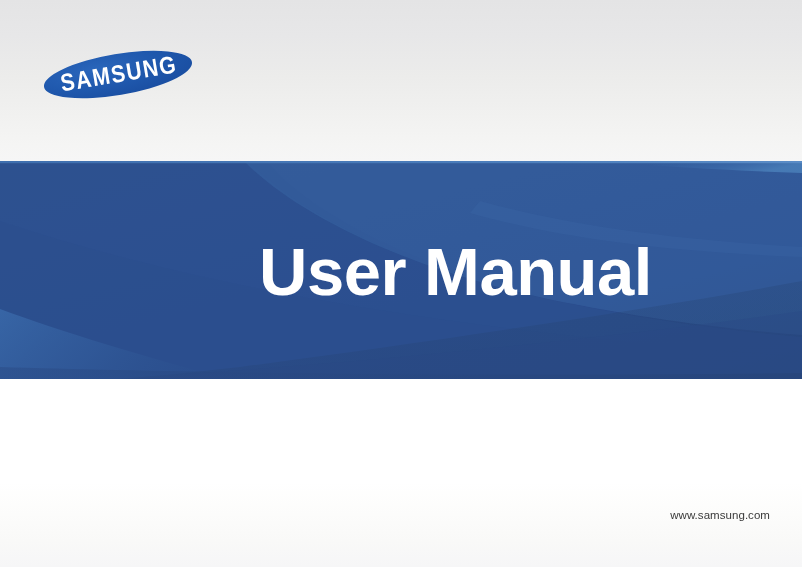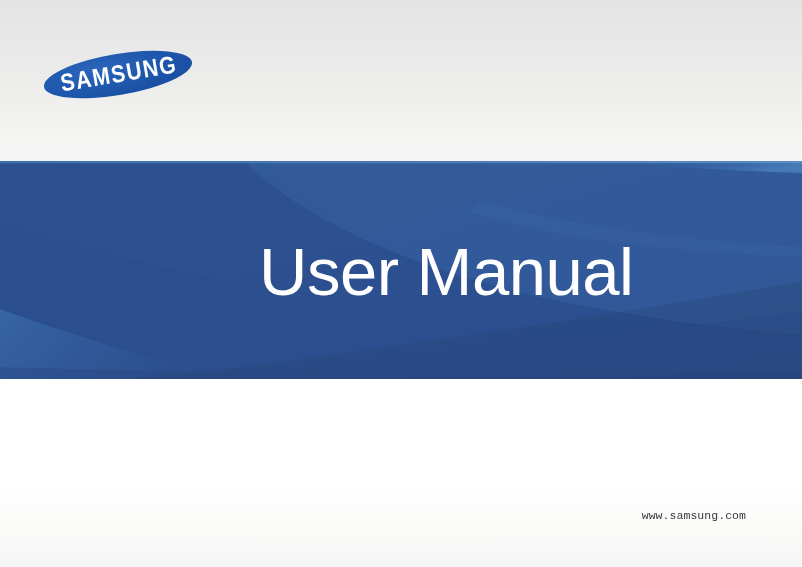--- a/index.html
+++ b/index.html
@@ -105,21 +105,21 @@
     height: 218px;
     display: flex;
     align-items: center;
     justify-content: flex-start;
   }
   .banner-title .title-text {
     margin-left: 259px;
     margin-top: 3px;
     color: #ffffff;
     font-family: "Liberation Sans", "DejaVu Sans", sans-serif;
-    font-weight: 400;
+    font-weight: 700;
     font-size: 67px;
     line-height: 1;
     letter-spacing: -0.5px;
     white-space: nowrap;
   }
 
   
   .footer-area {
     position: absolute;
     left: 0;
@@ -128,24 +128,24 @@
     height: 188px;
     background: linear-gradient(to bottom,
         #ffffff 0%,
         #ffffff 55%,
         #fcfcfb 72%,
         #f9f9f8 86%,
         #f6f6f7 100%);
   }
   .footer-url {
     position: absolute;
-    right: 56px;
+    right: 32px;
     top: 509px;
     color: #3a3a3a;
-    font-family: Liberation Mono, monospace;
+    font-family: Liberation Sans, sans-serif;
     font-size: 11.5px;
     letter-spacing: 0.05px;
     white-space: nowrap;
   }
 </style>
 </head>
 <body>
 
 <div id="page">
 

